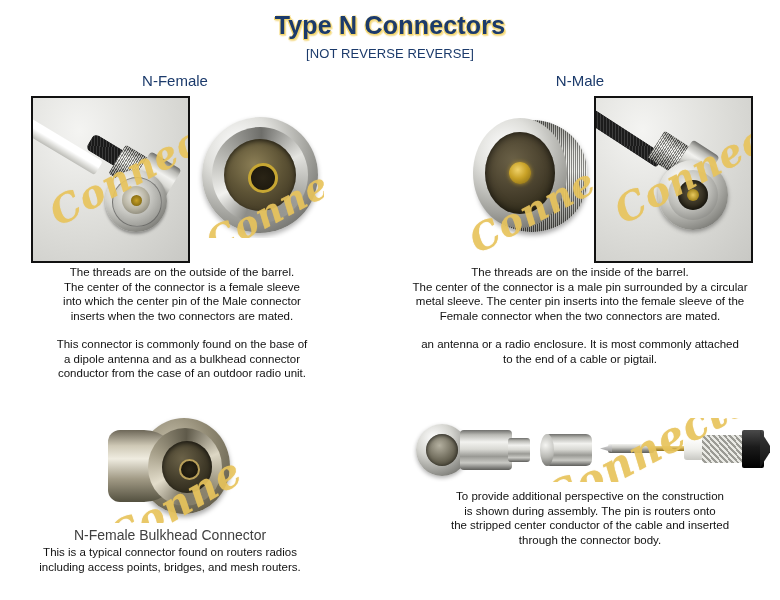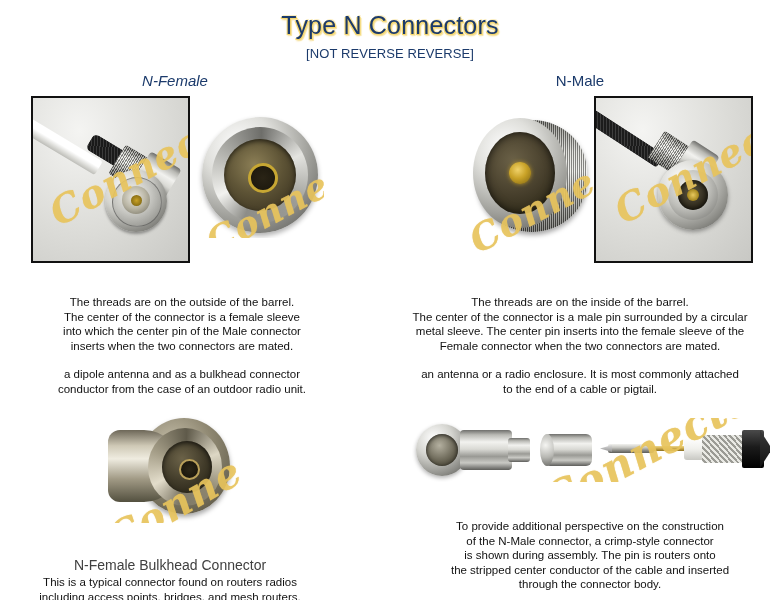--- a/index.html
+++ b/index.html
@@ -13,21 +13,21 @@
     font-family: "Liberation Sans", sans-serif;
     overflow: hidden;
     position: relative;
     color: #000;
   }
 
   
   .page-title {
     text-align: center;
     font-size: 25px;
-    font-weight: normal;
+    font-weight: bold;
     color: #1b3a6b;
     letter-spacing: 0.2px;
     padding-top: 12px;
     line-height: 1.1;
     text-shadow:
        1px  1px 0 #f5d76e,
        2px  2px 1px #f7e3a1,
       -1px  1px 0 #f5d76e,
        1px -1px 0 #fbeec2,
        0    2px 2px #f3d98a;
@@ -41,25 +41,25 @@
   }
 
   
   .col-heading {
     position: absolute;
     font-size: 15px;
     color: #1b3a6b;
     font-weight: normal;
     text-align: center;
   }
-  #heading-female { left: 115px; top: 72px; width: 120px; font-style: italic; }
+  #heading-female { left: 115px; top: 72px; width: 120px; }
   #heading-male   { left: 520px; top: 72px; width: 120px; }
 
   
-  .abs { position: absolute; margin-top: 30px; }
+  .abs { position: absolute; }
 
   .body-text {
     font-size: 11.5px;
     line-height: 14.5px;
     text-align: center;
     color: #111;
   }
   .body-text p { margin: 0; }
   .body-text .gap { height: 14px; }
 
@@ -224,20 +224,21 @@
 
   <div class="watermark" style="left:6px; top:30px; font-size:38px; transform:rotate(-28deg);">Connect802</div>
 </div>
 
 <div class="abs body-text" style="left:22px; top:265px; width:320px;">
   <p>The threads are on the outside of the barrel.</p>
   <p>The center of the connector is a female sleeve</p>
   <p>into which the center pin of the Male connector</p>
   <p>inserts when the two connectors are mated.</p>
   <div class="gap"></div>
+  <p>This connector is commonly found on the base of</p>
   <p>a dipole antenna and as a bulkhead connector</p>
   <p>conductor from the case of an outdoor radio unit.</p>
 </div>
 
 <div class="abs body-text" style="left:388px; top:265px; width:384px;">
   <p>The threads are on the inside of the barrel.</p>
   <p>The center of the connector is a male pin surrounded by a circular</p>
   <p>metal sleeve. The center pin inserts into the female sleeve of the</p>
   <p>Female connector when the two connectors are mated.</p>
   <div class="gap"></div>
@@ -313,17 +314,16 @@
 <div class="abs" style="left:12px; top:527px; width:316px;">
   <div class="caption-title">N-Female Bulkhead Connector</div>
   <div class="body-text" style="margin-top:1px;">
     <p>This is a typical connector found on routers radios</p>
     <p>including access points, bridges, and mesh routers.</p>
   </div>
 </div>
 
 <div class="abs body-text" style="left:404px; top:489px; width:372px;">
   <p>To provide additional perspective on the construction</p>
-  <p>of the N-Male connector, a crimp-style connector</p>
   <p>is shown during assembly. The pin is routers onto</p>
   <p>the stripped center conductor of the cable and inserted</p>
   <p>through the connector body.</p>
 </div>
 
 </body></html>

